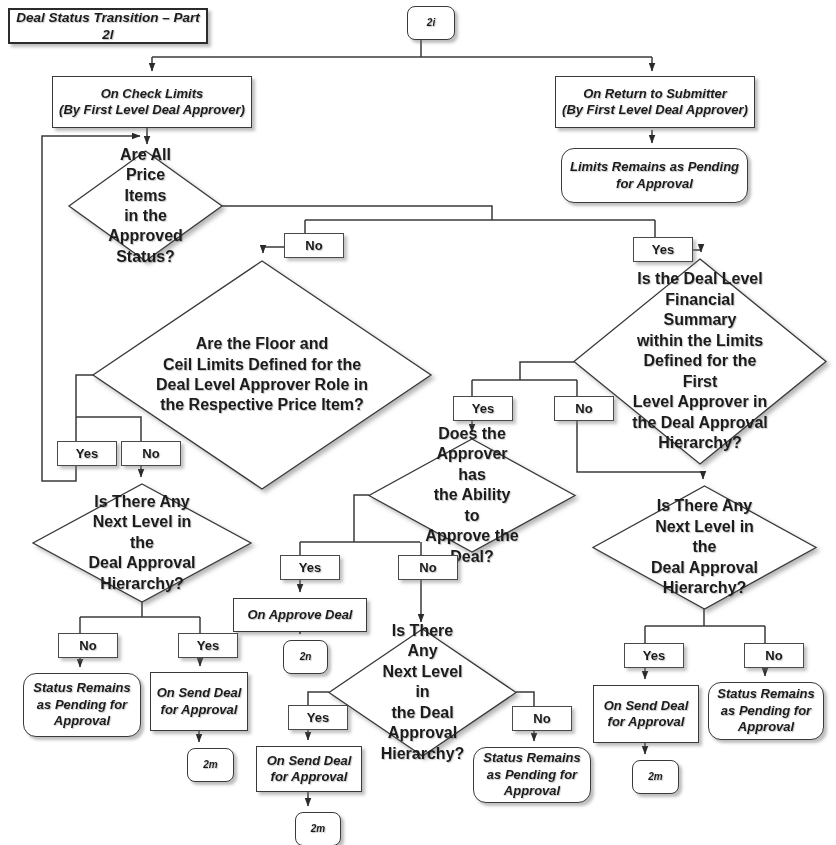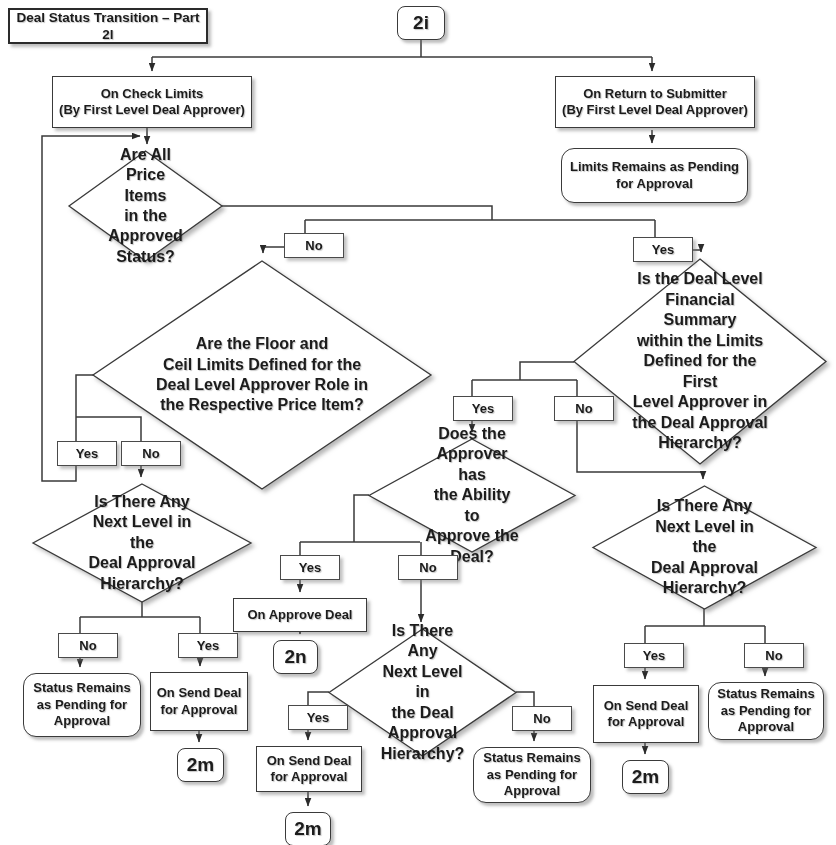--- a/index.html
+++ b/index.html
@@ -9,23 +9,24 @@
     font-family:"Liberation Sans", sans-serif; color:#1c1c1c; overflow:hidden;
   }
   #wires { position:absolute; left:0; top:0; width:836px; height:845px; }
   .node {
     position:absolute; background:#ffffff; border:1.2px solid #3a3a3a;
     display:flex; align-items:center; justify-content:center; text-align:center;
     font-size:13px; font-weight:600; line-height:1.26; padding:16px 4px;
     box-shadow:3px 3px 3px rgba(110,110,110,0.45);
     white-space:pre-line;
     text-shadow:1px 1.4px 1px rgba(0,0,0,0.22);
+    font-style:italic;
   }
   .round { border-radius:13px; }
-  .ref { border-radius:8px; font-weight:700; font-size:19px; }
+  .ref { border-radius:8px; font-weight:700; font-size:10px;margin-left:10px; }
   .title-box { border:2px solid #2b2b2b; font-weight:700; font-size:13.5px; }
   .lbl {
     position:absolute; width:60px; height:25px; background:#ffffff;
     border:1px solid #4a4a4a; box-shadow:3px 3px 3px rgba(120,120,120,0.45);
     display:flex; align-items:center; justify-content:center;
     font-size:13px; font-weight:600; text-shadow:1px 1.2px 1px rgba(0,0,0,0.22);
   }
   .diamond { position:absolute; }
   .diamond svg { position:absolute; left:0; top:0; overflow:visible;
     filter:drop-shadow(3px 3px 2px rgba(110,110,110,0.5)); }

